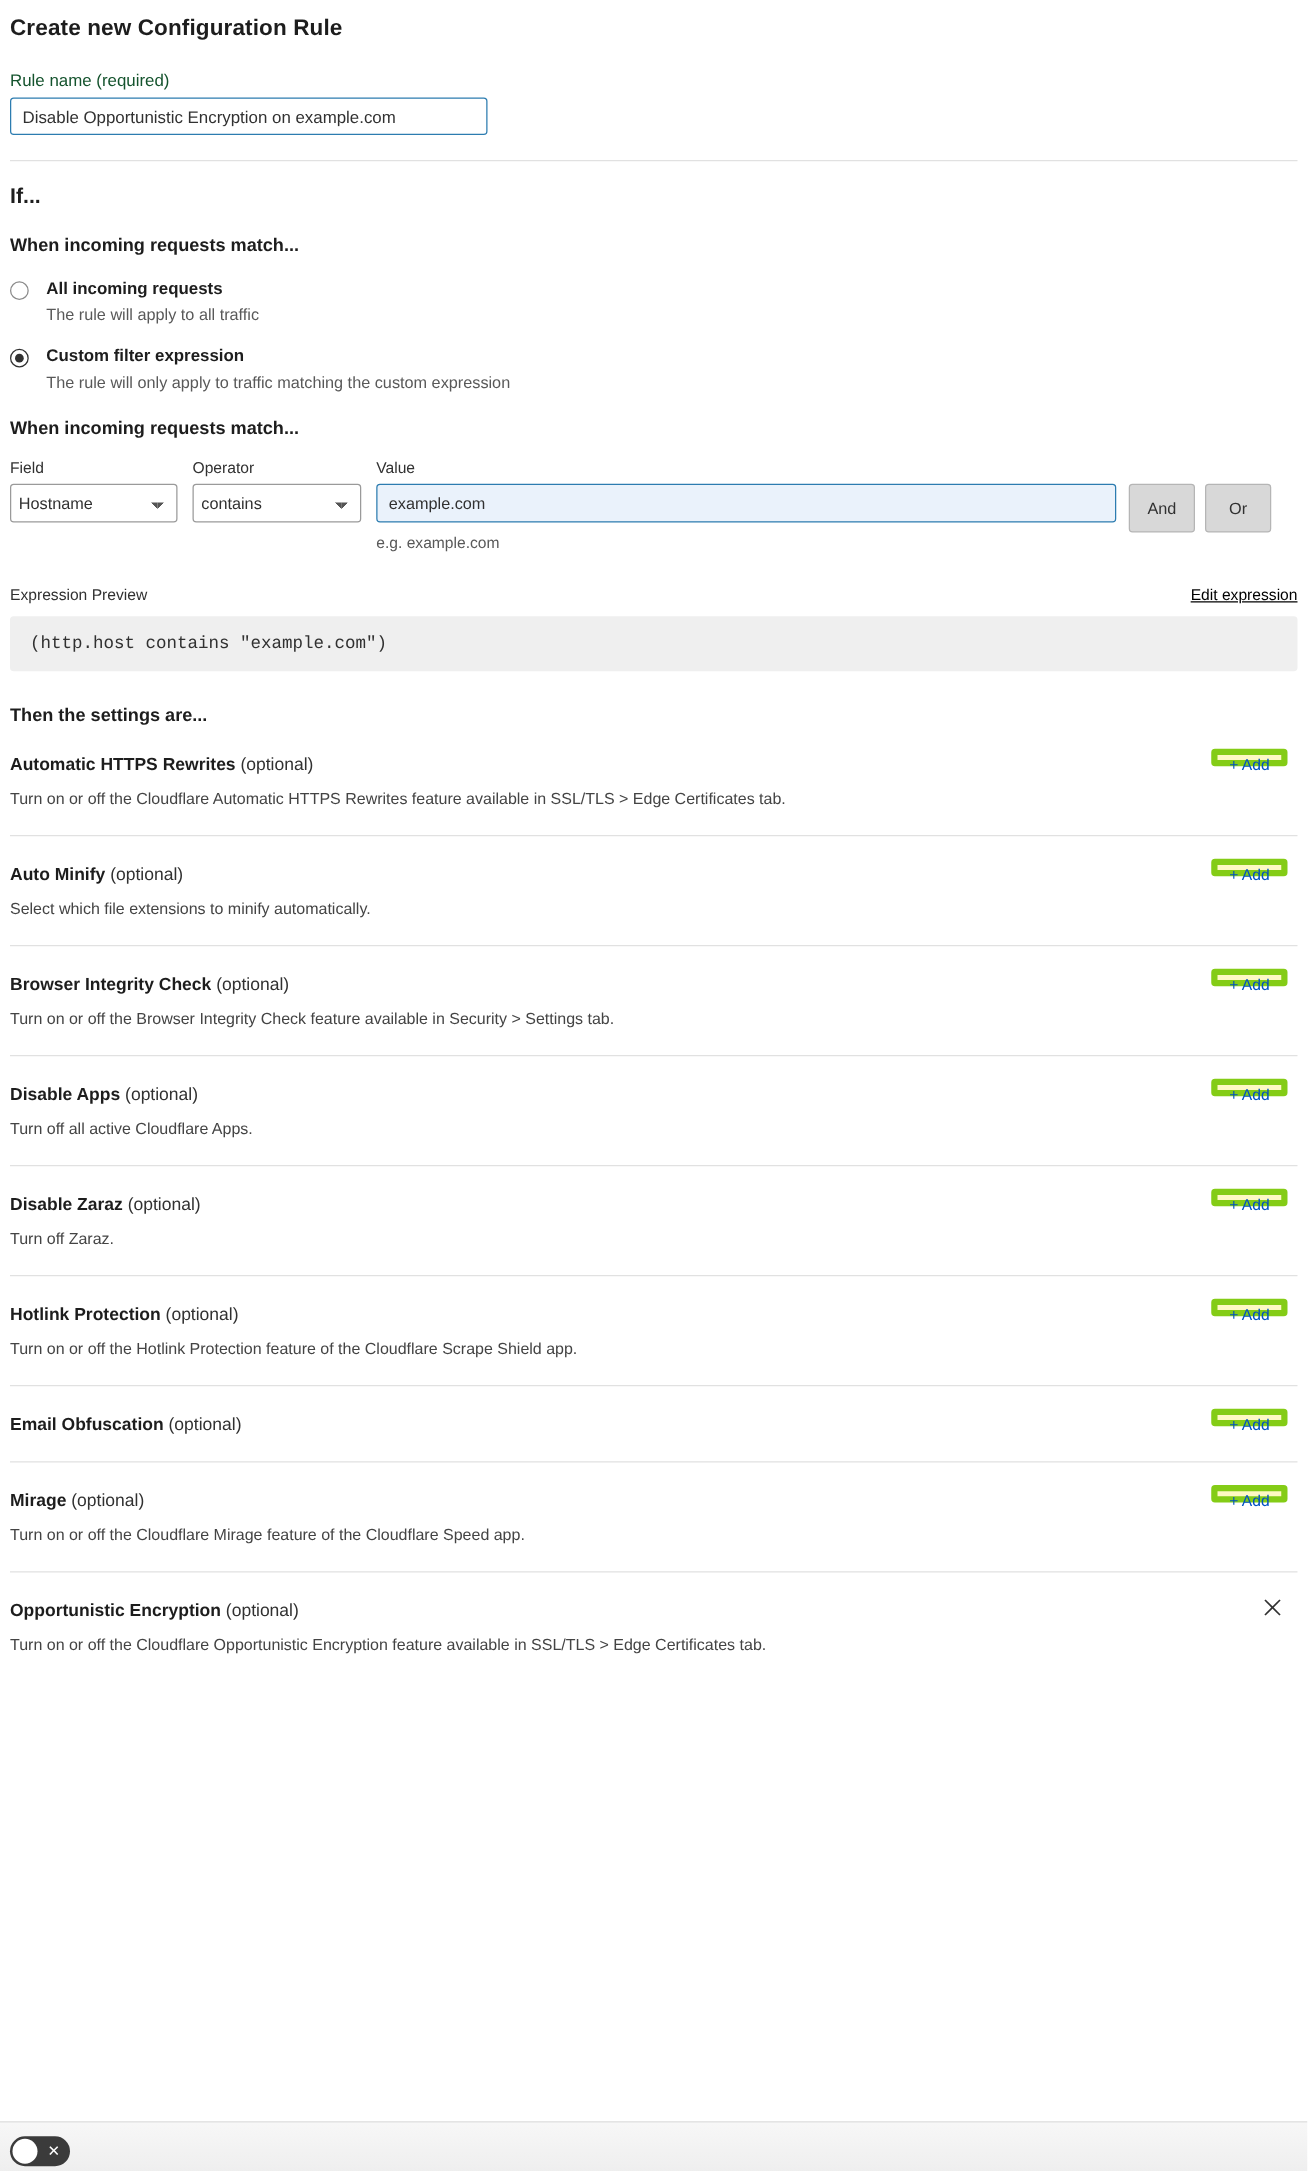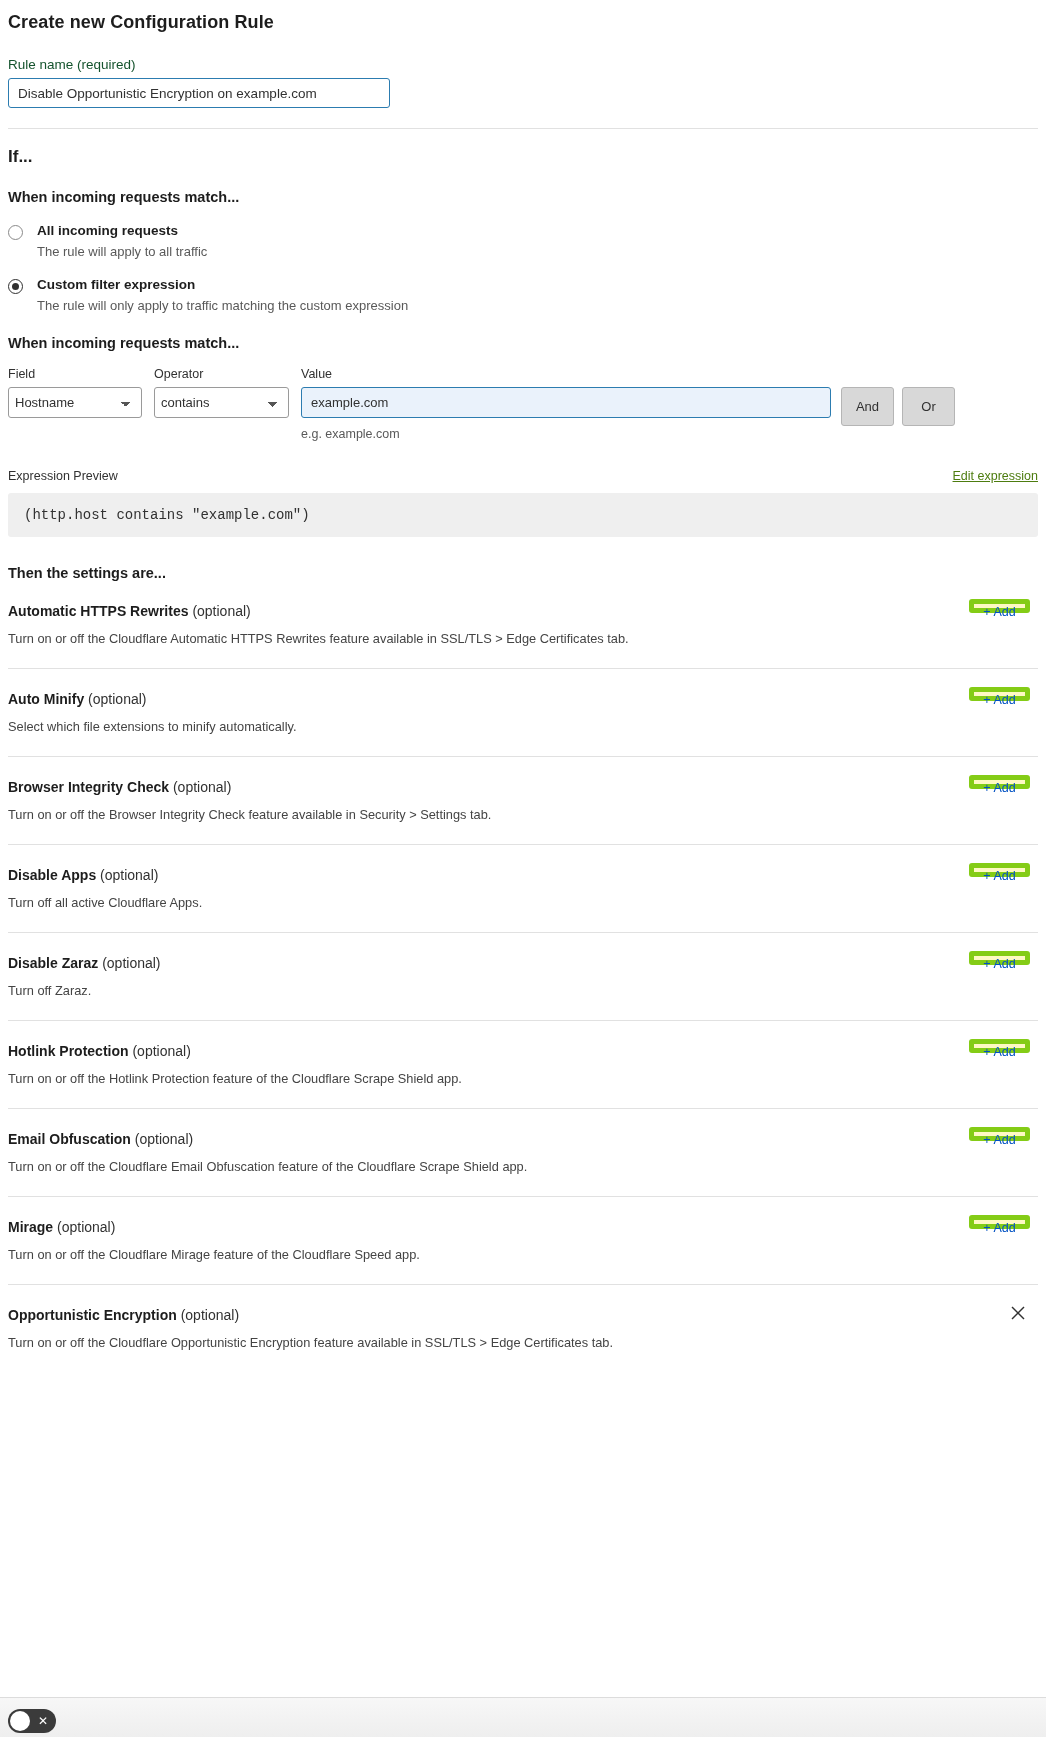--- a/index.html
+++ b/index.html
@@ -129,21 +129,21 @@
     -webkit-appearance: none;
     appearance: none;
     background-image: linear-gradient(45deg, transparent 50%, #555 50%), linear-gradient(135deg, #555 50%, transparent 50%);
     background-position: calc(100% - 15px) 14px, calc(100% - 10px) 14px;
     background-size: 5px 5px, 5px 5px;
     background-repeat: no-repeat;
   }
   .sel-field { width: 134px; }
   .sel-operator { width: 135px; }
   .value-input {
-    width: 530px;
+    width: 592px;
     height: 31px;
     border: 1px solid #2c7cb0;
     border-radius: 3px;
     background: #eaf2fb;
     padding: 0 9px;
     font-size: 13px;
     color: #313131;
     font-family: "Liberation Sans", sans-serif;
     outline: none;
   }
@@ -168,21 +168,21 @@
     justify-content: space-between;
     align-items: baseline;
     margin-top: 28px;
   }
   .preview-label {
     font-size: 12.5px;
     color: #313131;
   }
   .link {
     font-size: 12.5px;
-    color: #4d7c0f;
+    color: #000000;
     text-decoration: underline;
     cursor: pointer;
   }
   .preview-box {
     margin-top: 10px;
     background: #efefef;
     border-radius: 3px;
     padding: 14px 16px;
     font-family: "Liberation Mono", monospace;
     font-size: 14px;
@@ -396,21 +396,20 @@
     </div>
     <div class="setting-desc">Turn on or off the Hotlink Protection feature of the Cloudflare Scrape Shield app.</div>
     <button class="add-btn">+ Add</button>
   </div>
 
   <div class="setting">
     <div class="setting-title">
       <b>Email Obfuscation</b>
       <span class="opt">(optional)</span>
     </div>
-    <div class="setting-desc">Turn on or off the Cloudflare Email Obfuscation feature of the Cloudflare Scrape Shield app.</div>
     <button class="add-btn">+ Add</button>
   </div>
 
   <div class="setting">
     <div class="setting-title">
       <b>Mirage</b>
       <span class="opt">(optional)</span>
     </div>
     <div class="setting-desc">Turn on or off the Cloudflare Mirage feature of the Cloudflare Speed app.</div>
     <button class="add-btn">+ Add</button>

